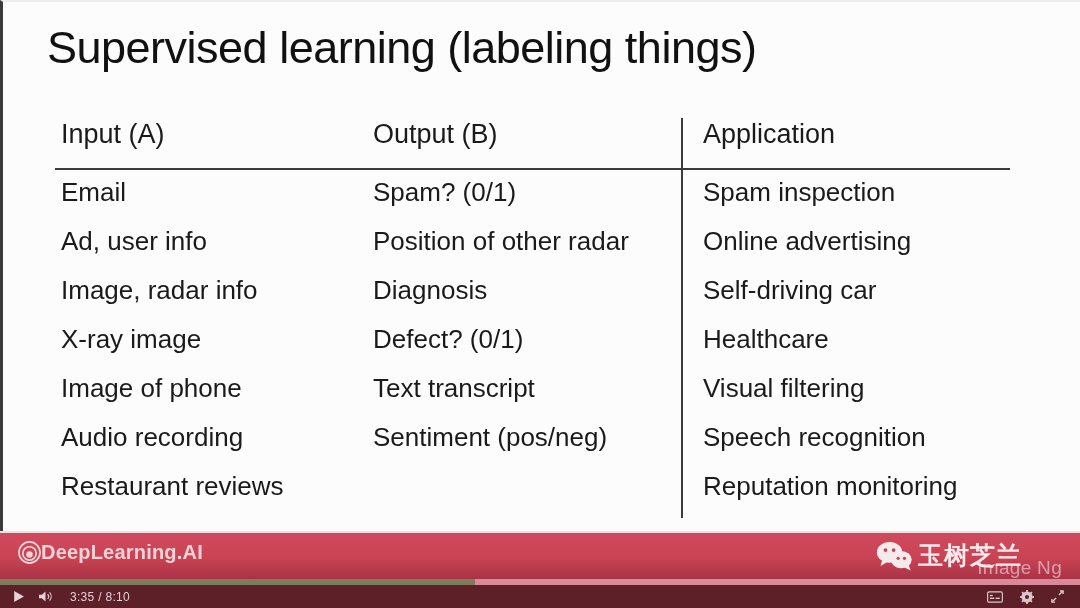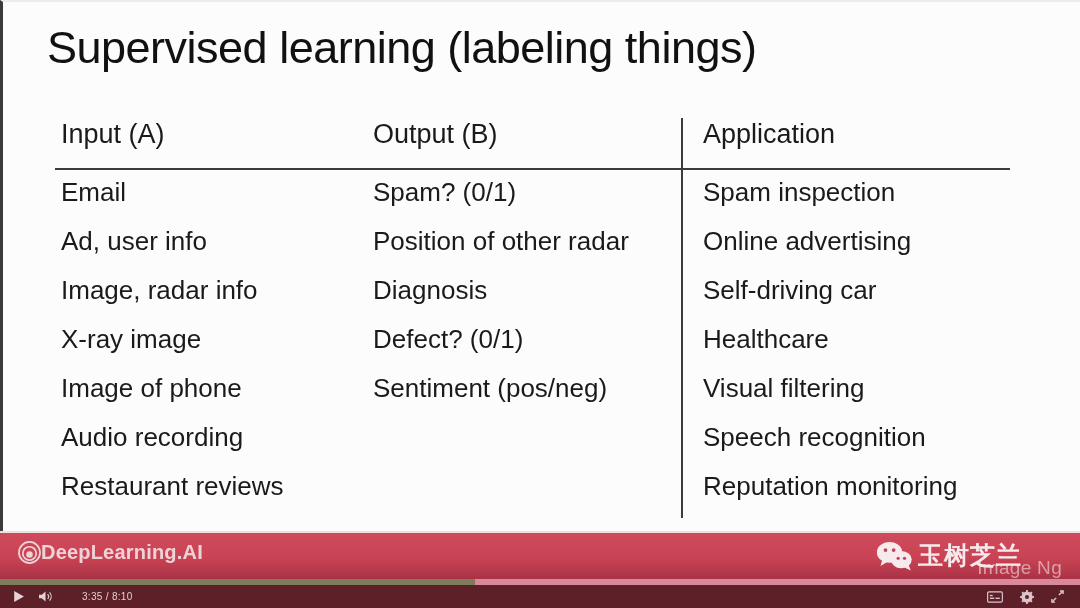--- a/index.html
+++ b/index.html
@@ -180,24 +180,24 @@
     padding-left: 12px;
   }
   .ctl-right {
     margin-left: auto;
     display: flex;
     align-items: center;
     gap: 17px;
     padding-right: 16px;
   }
   .time {
-    font-size: 10px;
+    font-size: 12px;
     color: #e3cdd1;
     letter-spacing: 0.3px;
-    margin-left: 16px;
+    margin-left: 4px;
     font-family: "Liberation Sans", sans-serif;
   }
   .ic { display: block; }
 </style>
 </head>
 <body>
 
 <div class="screen">
 
   <div class="slide">
@@ -219,20 +219,21 @@
         <div class="cell">Audio recording</div>
         <div class="cell">Restaurant reviews</div>
       </div>
 
       <div class="col col-b">
         <div class="col-head">Output (B)</div>
         <div class="cell">Spam? (0/1)</div>
         <div class="cell">Position of other radar</div>
         <div class="cell">Diagnosis</div>
         <div class="cell">Defect? (0/1)</div>
+        <div class="cell">Text transcript</div>
         <div class="cell">Sentiment (pos/neg)</div>
       </div>
 
       <div class="col col-c">
         <div class="col-head">Application</div>
         <div class="cell">Spam inspection</div>
         <div class="cell">Online advertising</div>
         <div class="cell">Self-driving car</div>
         <div class="cell">Healthcare</div>
         <div class="cell">Visual filtering</div>

